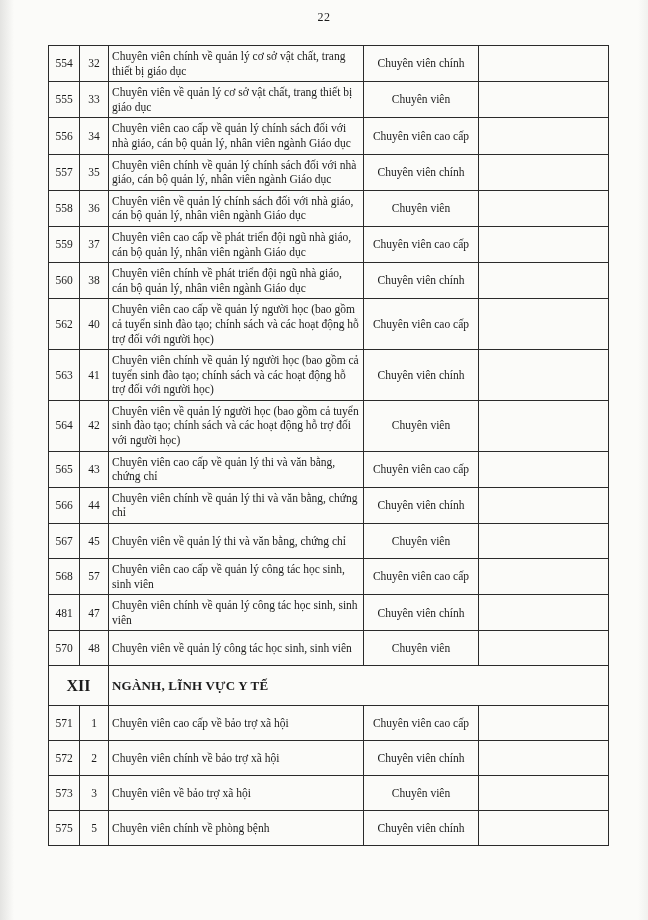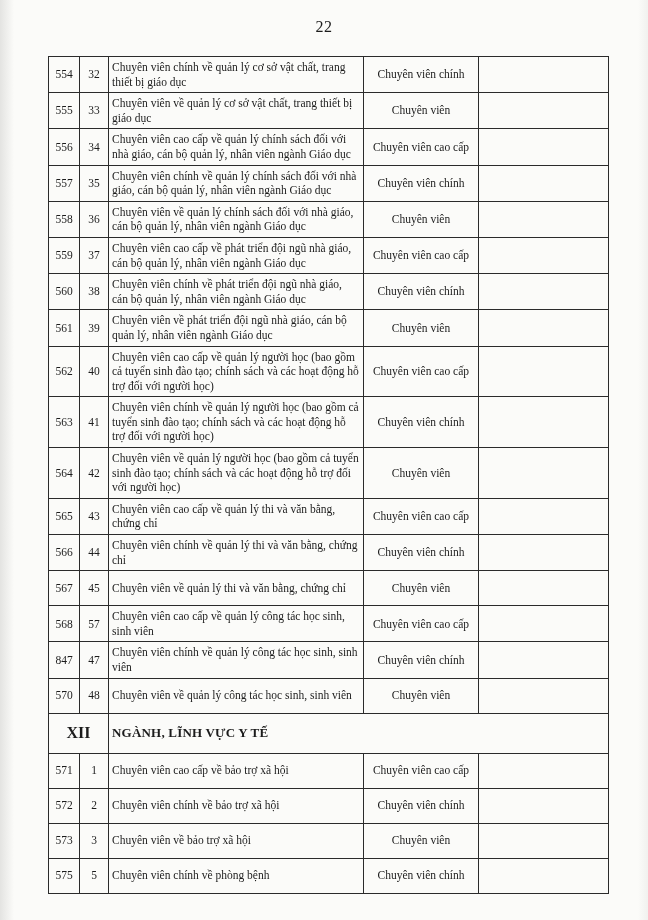--- a/index.html
+++ b/index.html
@@ -25,22 +25,22 @@
   }
   .scan-edge-right {
     position: absolute;
     right: 0; top: 0; bottom: 0;
     width: 10px;
     background: linear-gradient(to left, rgba(150,150,145,0.10), rgba(150,150,145,0));
     pointer-events: none;
   }
   .page-number {
     text-align: center;
-    font-size: 16px;
-    padding-top: 18px;
+    font-size: 12px;
+    padding-top: 10px;
     letter-spacing: 0.5px;
   }
   table.doc-table {
     border-collapse: collapse;
     table-layout: fixed;
     width: 560px;
     margin: 20px 0 0 48px;
     font-size: 11.5px;
     line-height: 14.6px;
   }
@@ -143,27 +143,20 @@
         <td class="c-empty"></td>
       </tr>
       <tr class="item-row">
         <td class="c-num">560</td>
         <td class="c-num">38</td>
         <td class="c-desc">Chuyên viên chính về phát triển đội ngũ nhà giáo, cán bộ quản lý, nhân viên ngành Giáo dục</td>
         <td class="c-rank">Chuyên viên chính</td>
         <td class="c-empty"></td>
       </tr>
       <tr class="item-row">
-        <td class="c-num">561</td>
-        <td class="c-num">39</td>
-        <td class="c-desc">Chuyên viên về phát triển đội ngũ nhà giáo, cán bộ quản lý, nhân viên ngành Giáo dục</td>
-        <td class="c-rank">Chuyên viên</td>
-        <td class="c-empty"></td>
-      </tr>
-      <tr class="item-row">
         <td class="c-num">562</td>
         <td class="c-num">40</td>
         <td class="c-desc">Chuyên viên cao cấp về quản lý người học (bao gồm cả tuyển sinh đào tạo; chính sách và các hoạt động hỗ trợ đối với người học)</td>
         <td class="c-rank">Chuyên viên cao cấp</td>
         <td class="c-empty"></td>
       </tr>
       <tr class="item-row">
         <td class="c-num">563</td>
         <td class="c-num">41</td>
         <td class="c-desc">Chuyên viên chính về quản lý người học (bao gồm cả tuyển sinh đào tạo; chính sách và các hoạt động hỗ trợ đối với người học)</td>
@@ -199,21 +192,21 @@
         <td class="c-empty"></td>
       </tr>
       <tr class="item-row">
         <td class="c-num">568</td>
         <td class="c-num">57</td>
         <td class="c-desc">Chuyên viên cao cấp về quản lý công tác học sinh, sinh viên</td>
         <td class="c-rank">Chuyên viên cao cấp</td>
         <td class="c-empty"></td>
       </tr>
       <tr class="item-row">
-        <td class="c-num">847</td>
+        <td class="c-num">481</td>
         <td class="c-num">47</td>
         <td class="c-desc">Chuyên viên chính về quản lý công tác học sinh, sinh viên</td>
         <td class="c-rank">Chuyên viên chính</td>
         <td class="c-empty"></td>
       </tr>
       <tr class="item-row">
         <td class="c-num">570</td>
         <td class="c-num">48</td>
         <td class="c-desc">Chuyên viên về quản lý công tác học sinh, sinh viên</td>
         <td class="c-rank">Chuyên viên</td>

